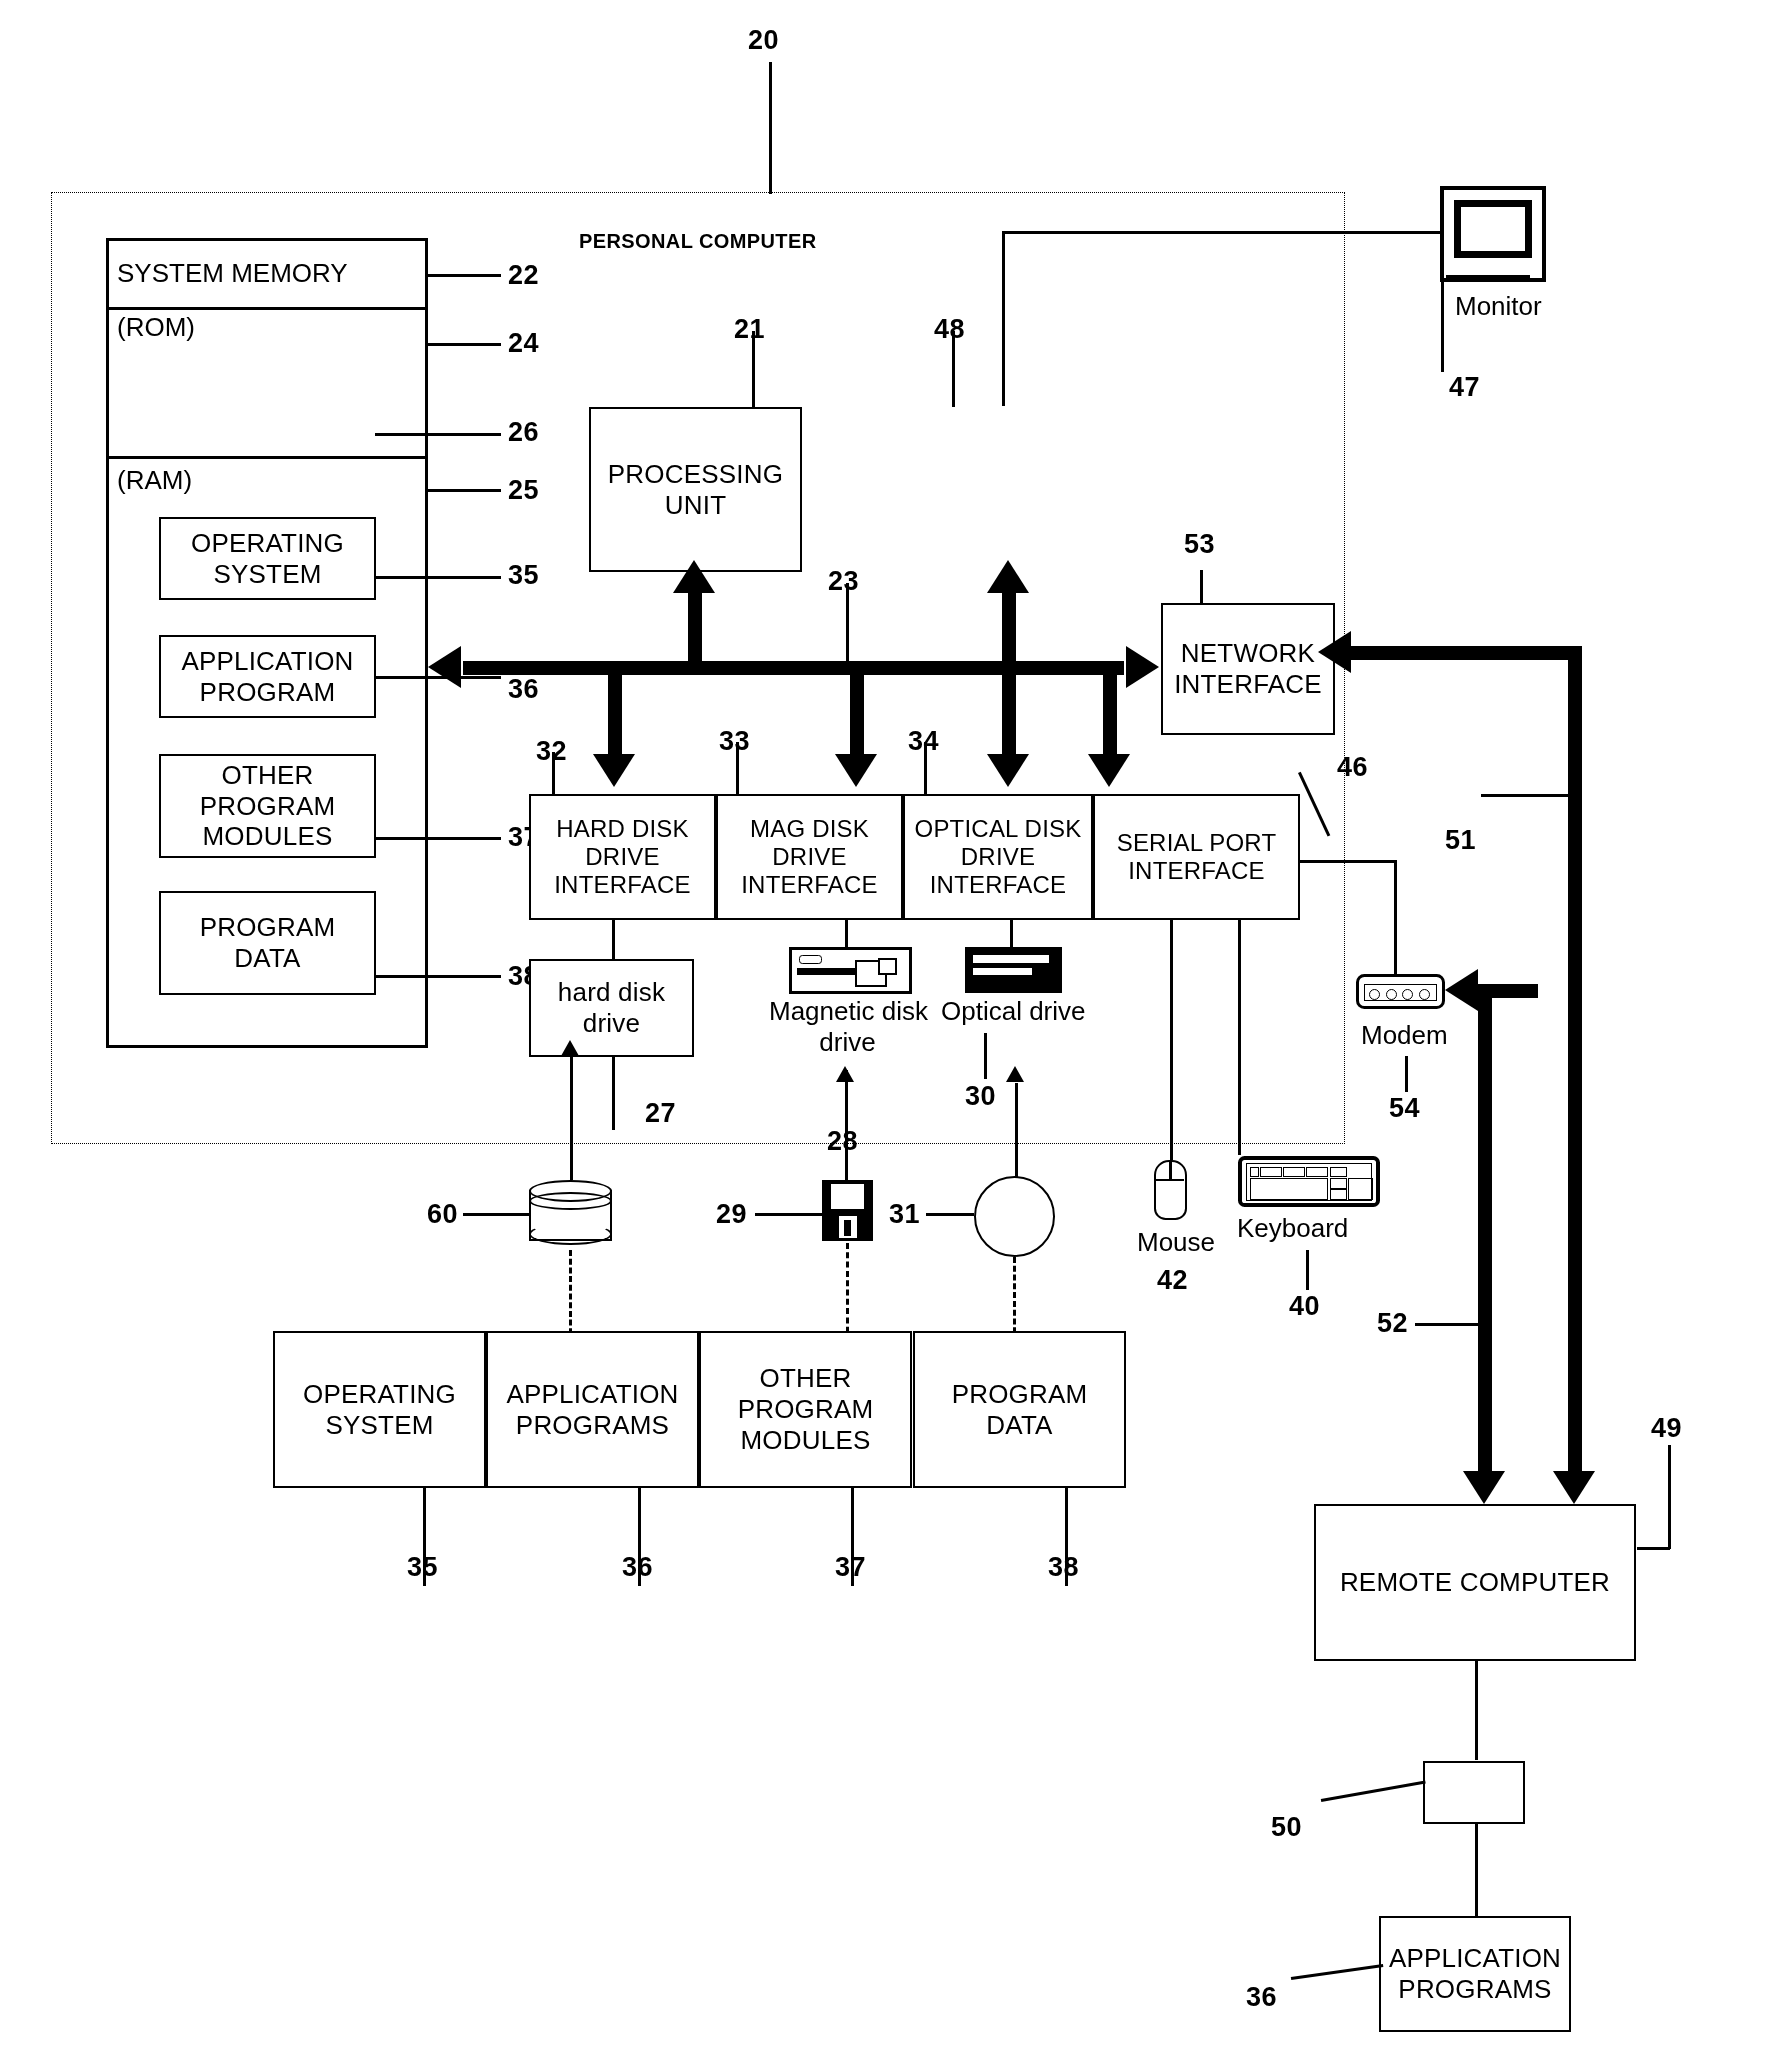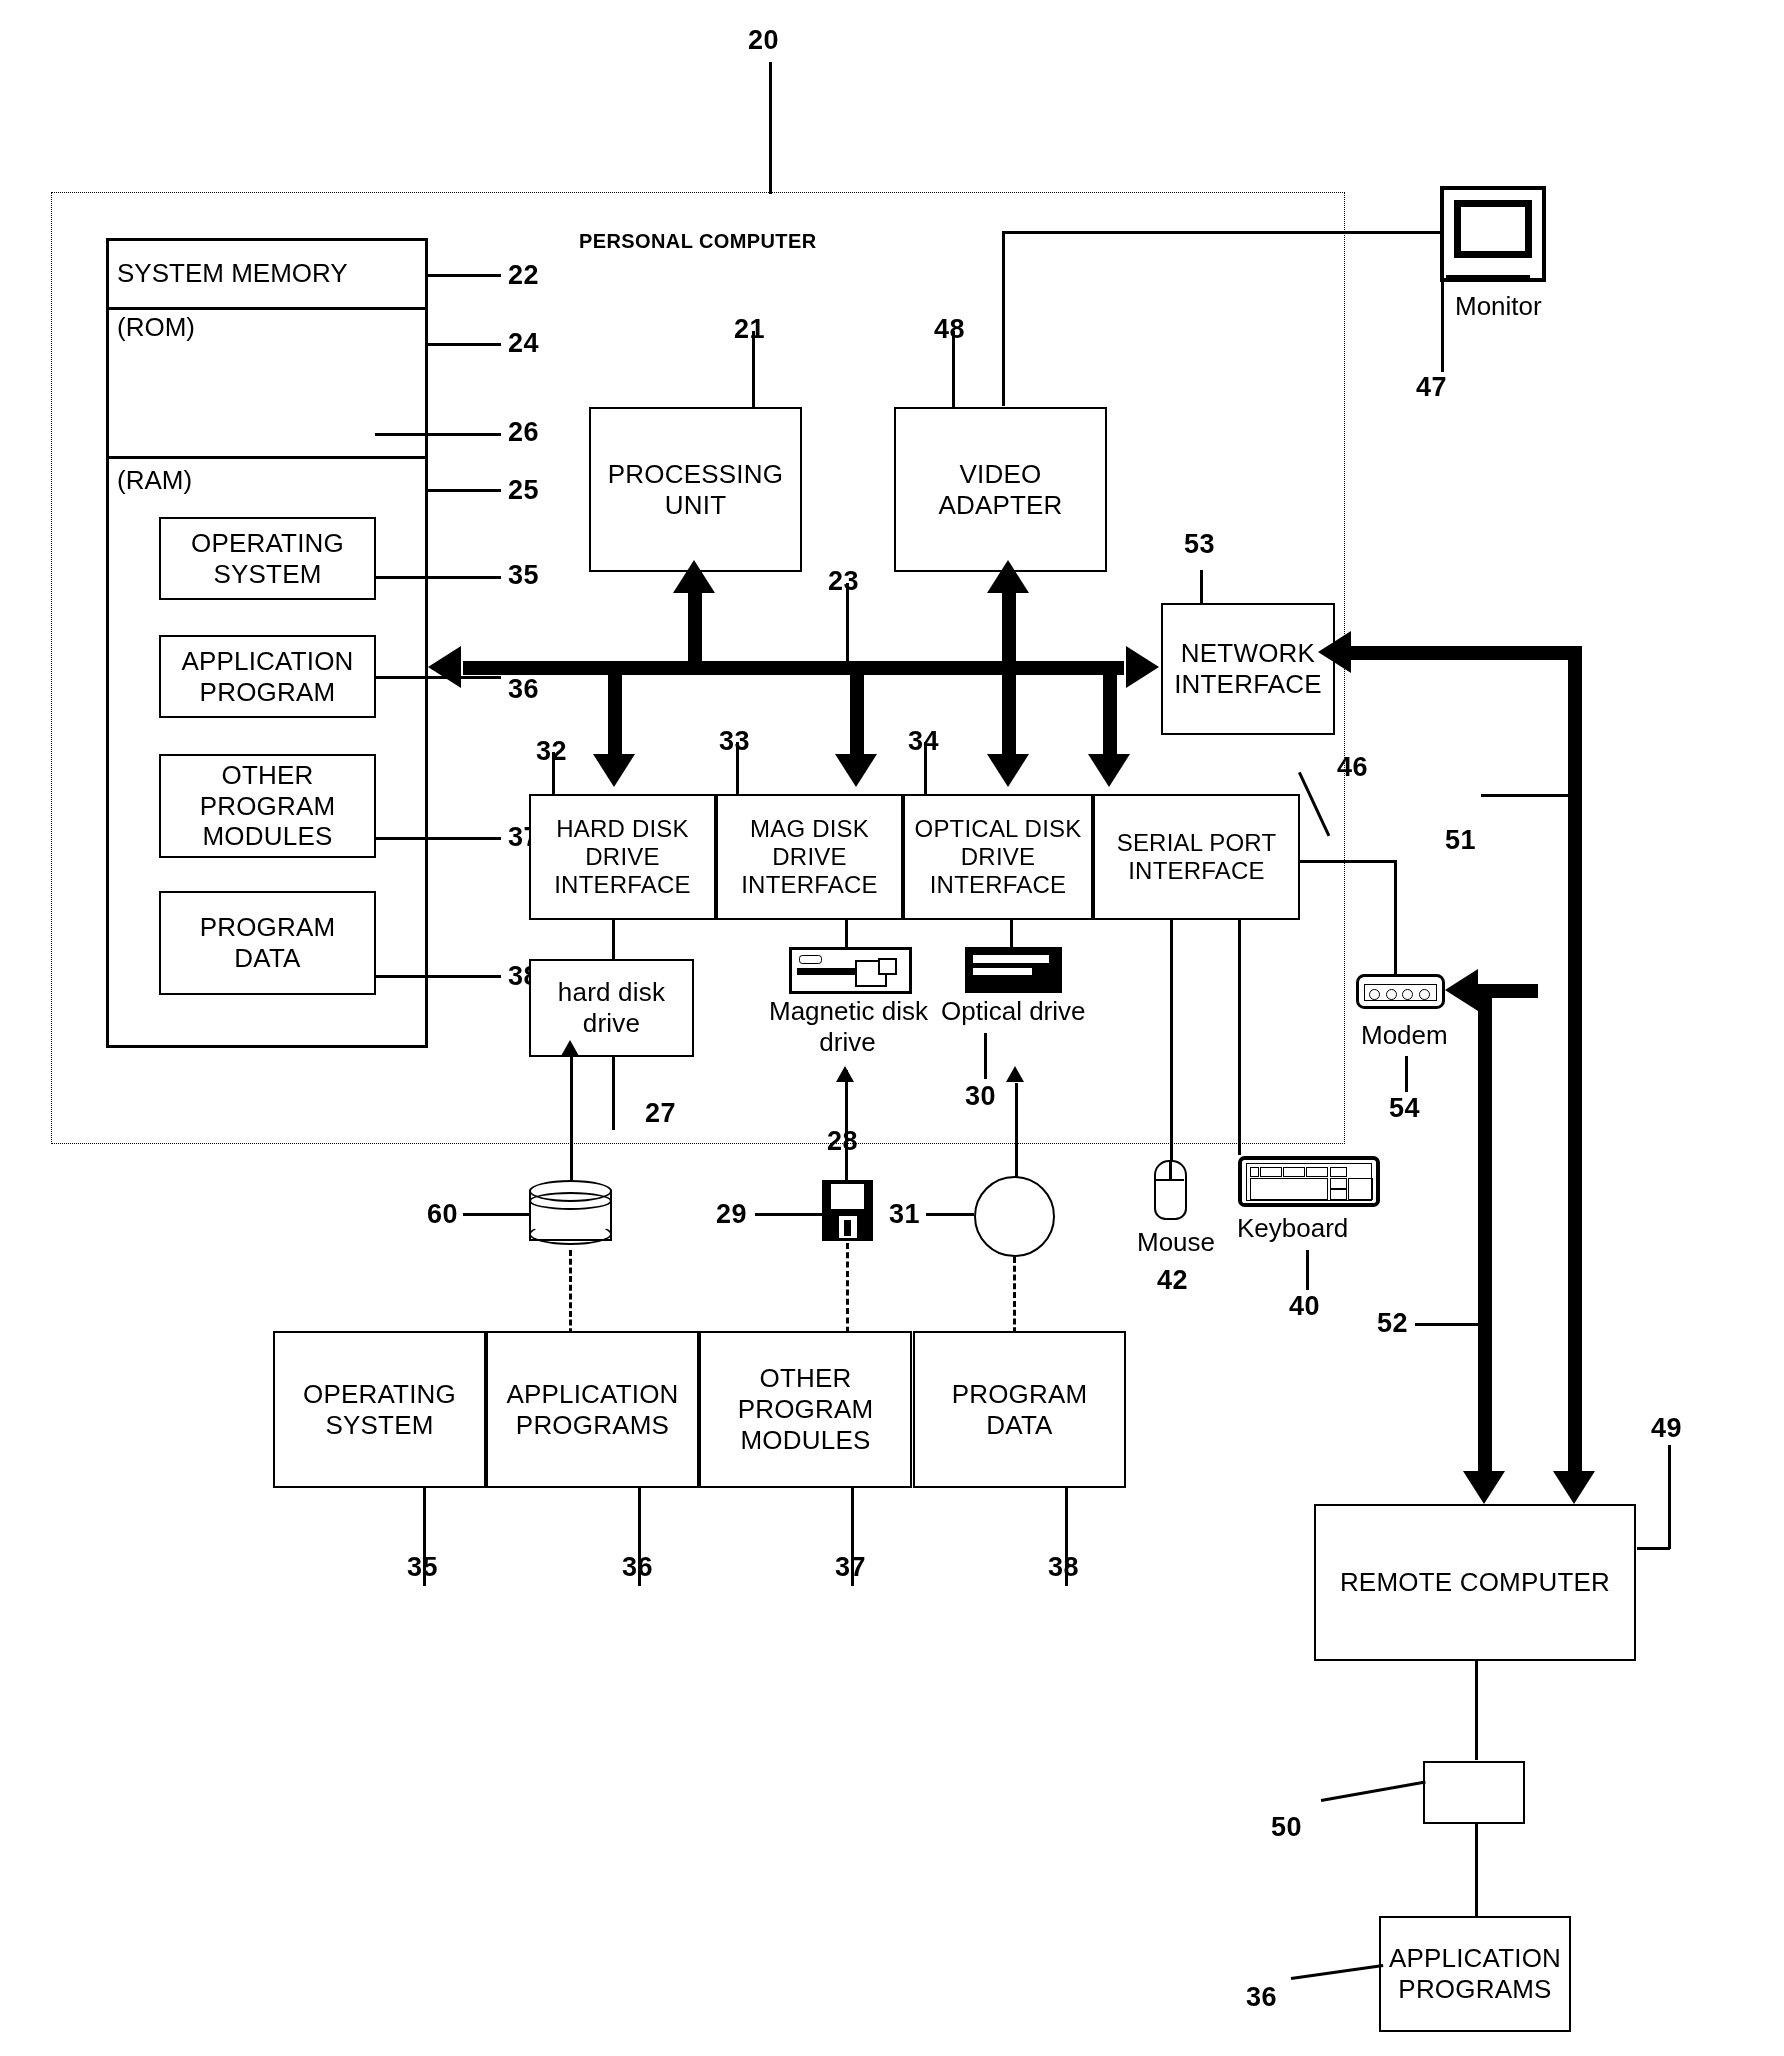--- a/index.html
+++ b/index.html
@@ -87,36 +87,33 @@
   </div>
   <div class="ln hln" style="left:375px;top:975px;width:126px;"></div>
   <div class="num" style="left:508px;top:961px;">38</div>
 
   <div class="box t-box" style="left:589px;top:407px;width:213px;height:165px;">
     <span>PROCESSING<br>UNIT</span>
   </div>
   <div class="ln vln" style="left:752px;top:331px;height:76px;"></div>
   <div class="num" style="left:734px;top:314px;">21</div>
 
-  <div class="box t-box" style="left:894px;top:407px;width:213px;height:165px;">
-    <span>VIDEO<br>ADAPTER</span>
-  </div>
   <div class="ln vln" style="left:952px;top:331px;height:76px;"></div>
   <div class="num" style="left:934px;top:314px;">48</div>
 
   <div class="ln vln" style="left:1002px;top:231px;height:175px;"></div>
   <div class="ln hln" style="left:1002px;top:231px;width:446px;"></div>
 
   <div style="position:absolute;left:1440px;top:186px;width:98px;height:88px;border:4.1px solid #000;background:#fff;">
     <div style="position:absolute;left:10px;top:10px;width:78px;height:58px;border:7.4px solid #000;box-sizing:border-box;background:#fff;"></div>
   </div>
   <div style="position:absolute;left:1446px;top:275px;width:84px;height:7.4px;background:#000;"></div>
   <div class="lbl t-dev" style="left:1455px;top:291px;">Monitor</div>
   <div class="ln vln" style="left:1441px;top:281px;height:91px;"></div>
-  <div class="num" style="left:1416px;top:372px;">47</div>
+  <div class="num" style="left:1449px;top:372px;">47</div>
 
   <div class="box t-box" style="left:1161px;top:603px;width:174px;height:132px;">
     <span>NETWORK<br>INTERFACE</span>
   </div>
   <div class="ln vln" style="left:1200px;top:570px;height:33px;"></div>
   <div class="num" style="left:1184px;top:529px;">53</div>
 
   <div class="ln thick" style="left:463px;top:661px;width:661px;height:14px;"></div>
   <div class="ah ah-left" style="left:428px;top:646px;"></div>
   <div class="ah ah-right" style="left:1126px;top:646px;"></div>

